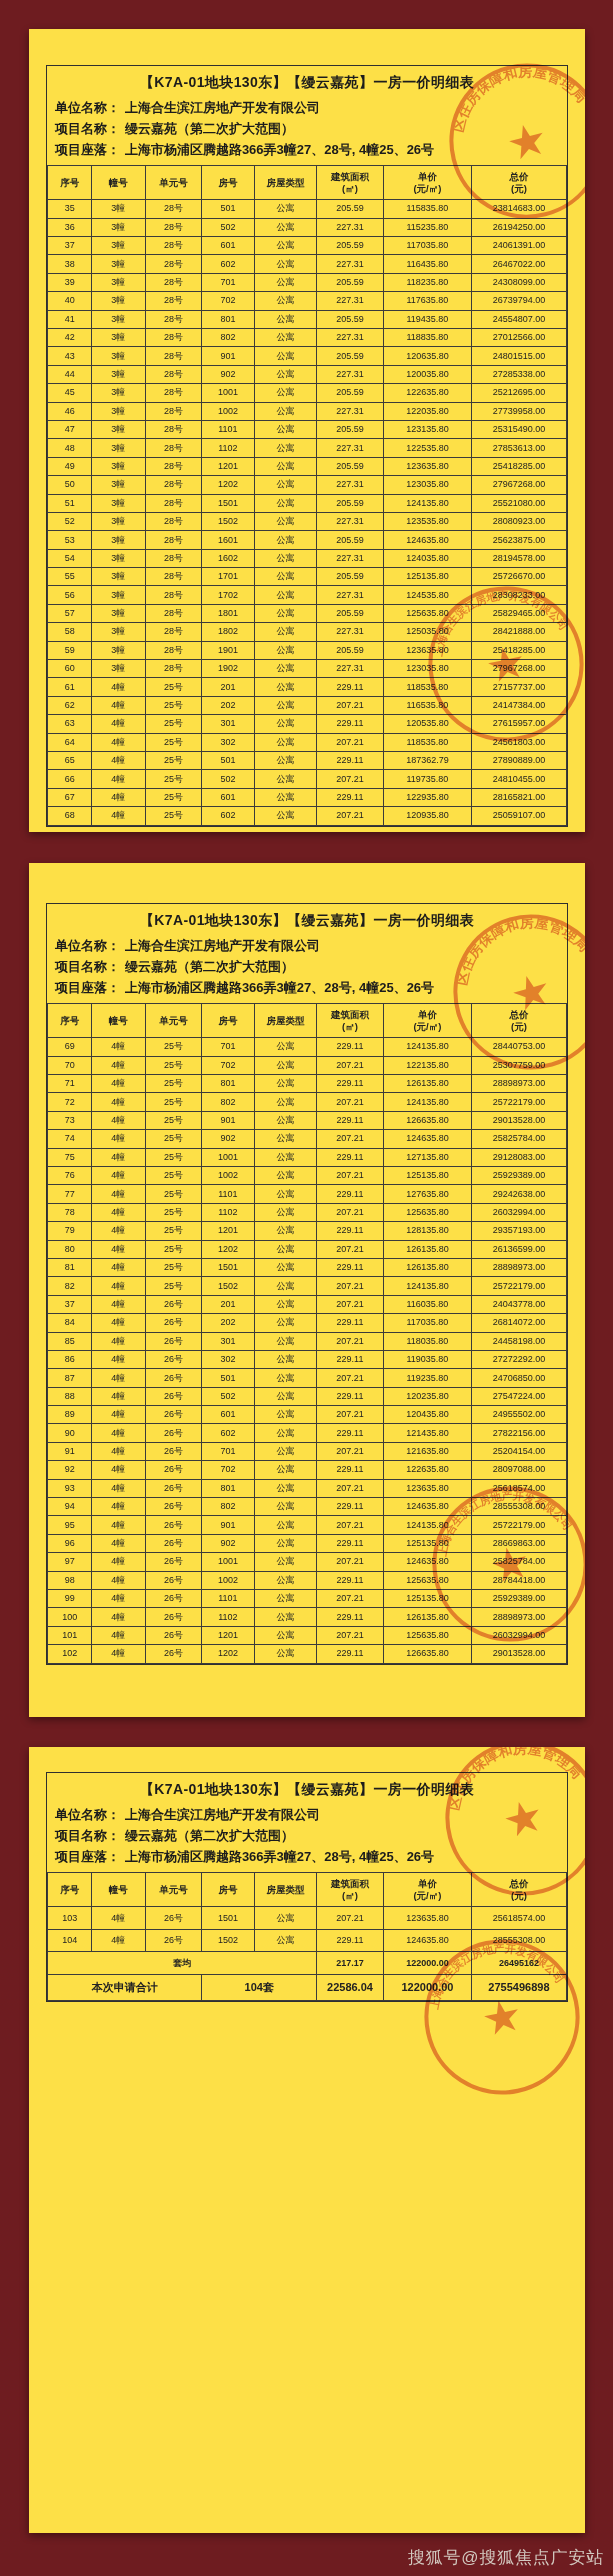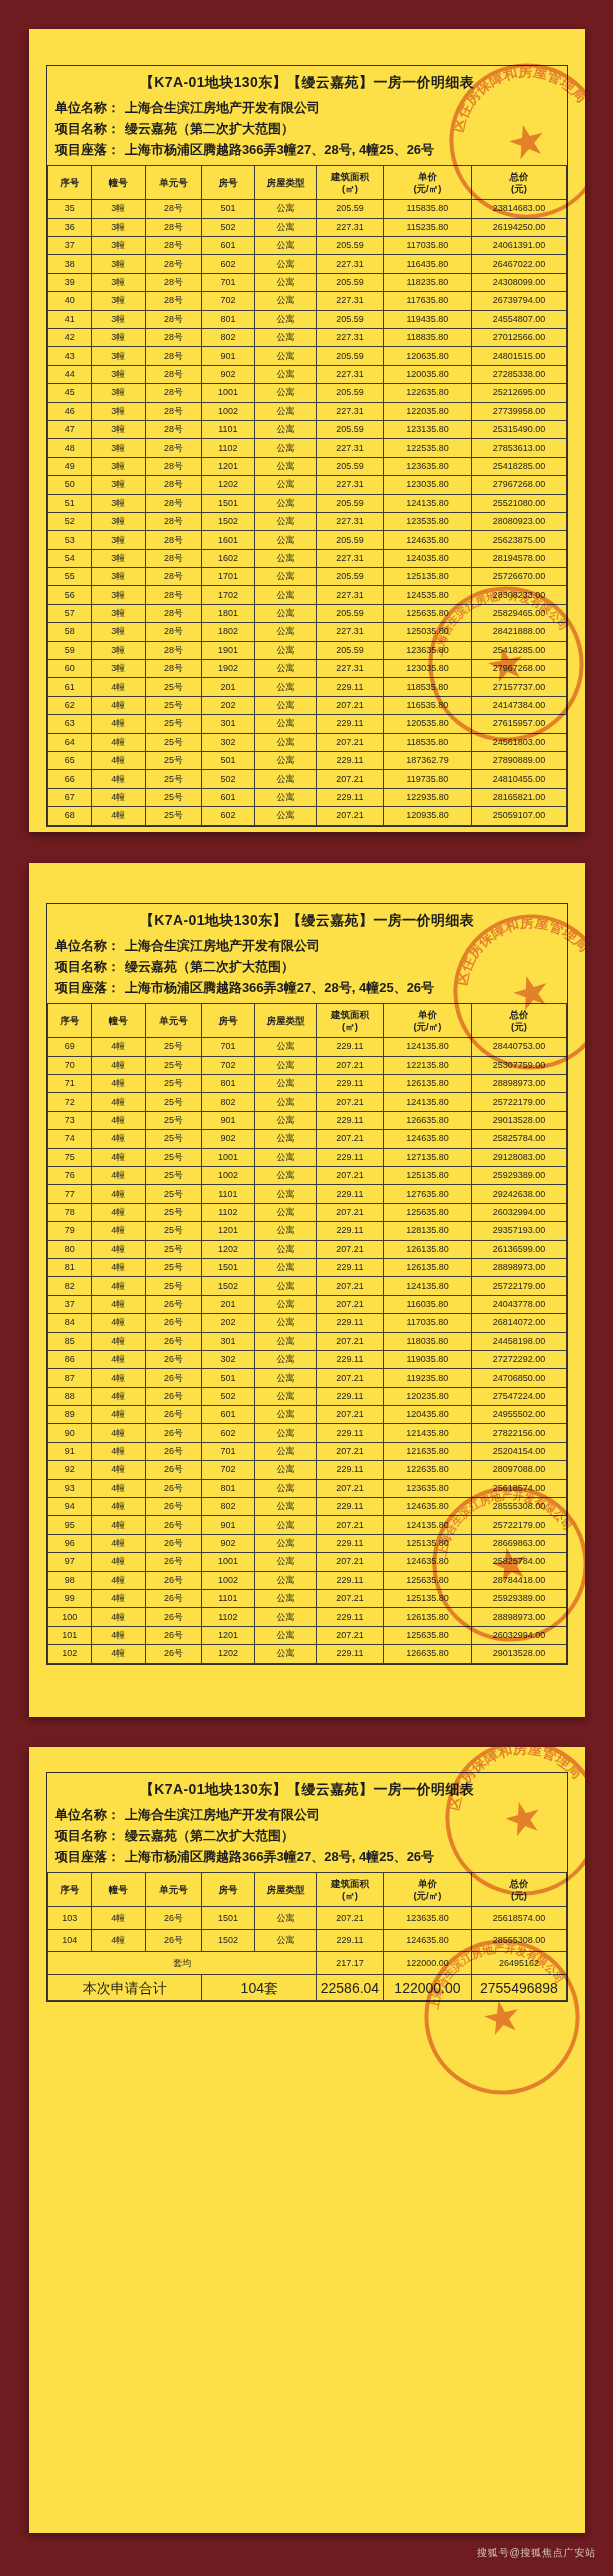--- a/index.html
+++ b/index.html
@@ -22,24 +22,24 @@
   #page3 .cbox{margin-top:25px;}
   .doc-title{text-align:center;font-weight:bold;font-size:14px;color:#1c1c1c;padding:7.5px 3.3px 4.1px;letter-spacing:0.4px;}
   .info{padding:0 7.5px 2.5px;}
   .info-line{font-size:13px;font-weight:bold;color:#1c1c1c;margin:3.3px 0;}
   .info-line .lbl{margin-right:5px;}
   table{width:100%;border-collapse:collapse;table-layout:fixed;font-size:9px;color:#222;}
   th,td{border:0.8px solid #3b3b3b;text-align:center;vertical-align:middle;padding:0 0.8px;overflow:hidden;}
   thead th{font-size:9.5px;font-weight:bold;height:33px;line-height:1.25;}
   tbody td{height:17.4px;line-height:1;}
   #page3 tbody td{height:21.6px;}
-  #page3 .sum td{font-weight:normal;}
-  #page3 .total-row td{height:25px;font-size:14px;}
+  #page3 .sum td{font-weight:bold;}
+  #page3 .total-row td{height:25px;font-size:11px;}
   .stamp{position:absolute;color:#ce3a41;opacity:.55;mix-blend-mode:multiply;pointer-events:none;}
-  .watermark{position:absolute;right:18px;top:2546px;color:#d2c8bf;font-size:10px;letter-spacing:0.8px;}
+  .watermark{position:absolute;right:10px;top:2546px;color:#d2c8bf;font-size:17px;letter-spacing:0.8px;}
 </style>
 </head>
 <body>
 
 <div class="page" id="page1">
   <div class="cbox">
     <div class="doc-title">【K7A-01地块130东】【缦云嘉苑】一房一价明细表</div>
     <div class="info">
       <div class="info-line"><span class="lbl">单位名称：</span><span>上海合生滨江房地产开发有限公司</span></div>
       <div class="info-line"><span class="lbl">项目名称：</span><span>缦云嘉苑（第二次扩大范围）</span></div>

